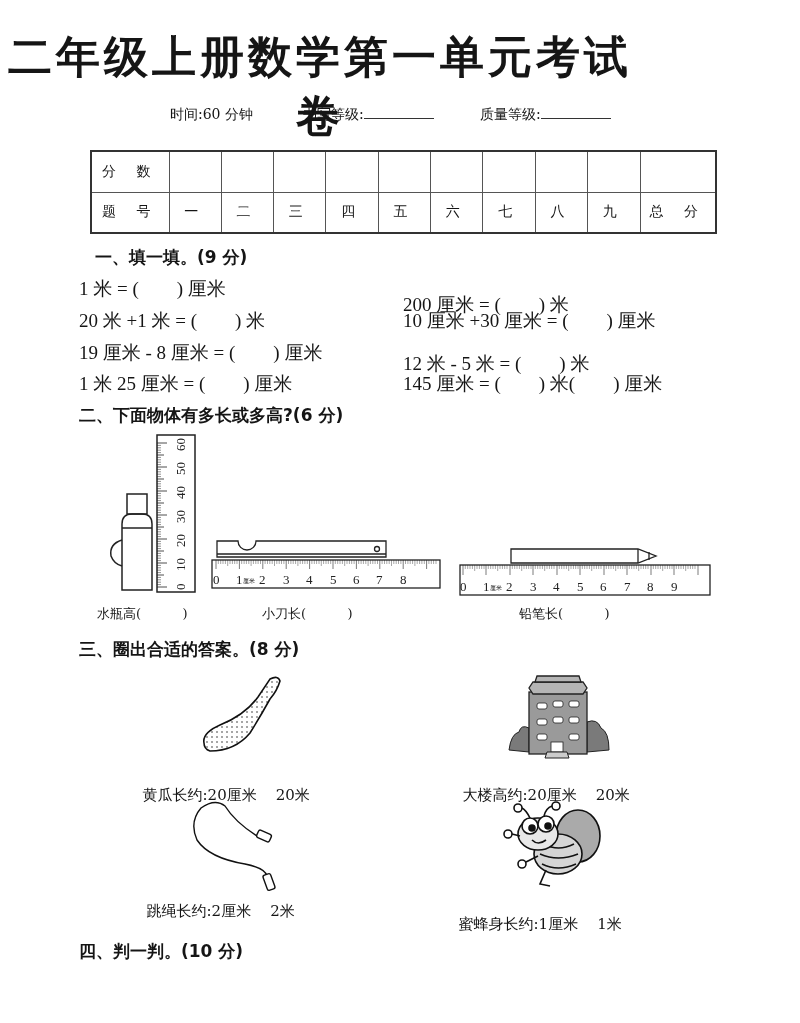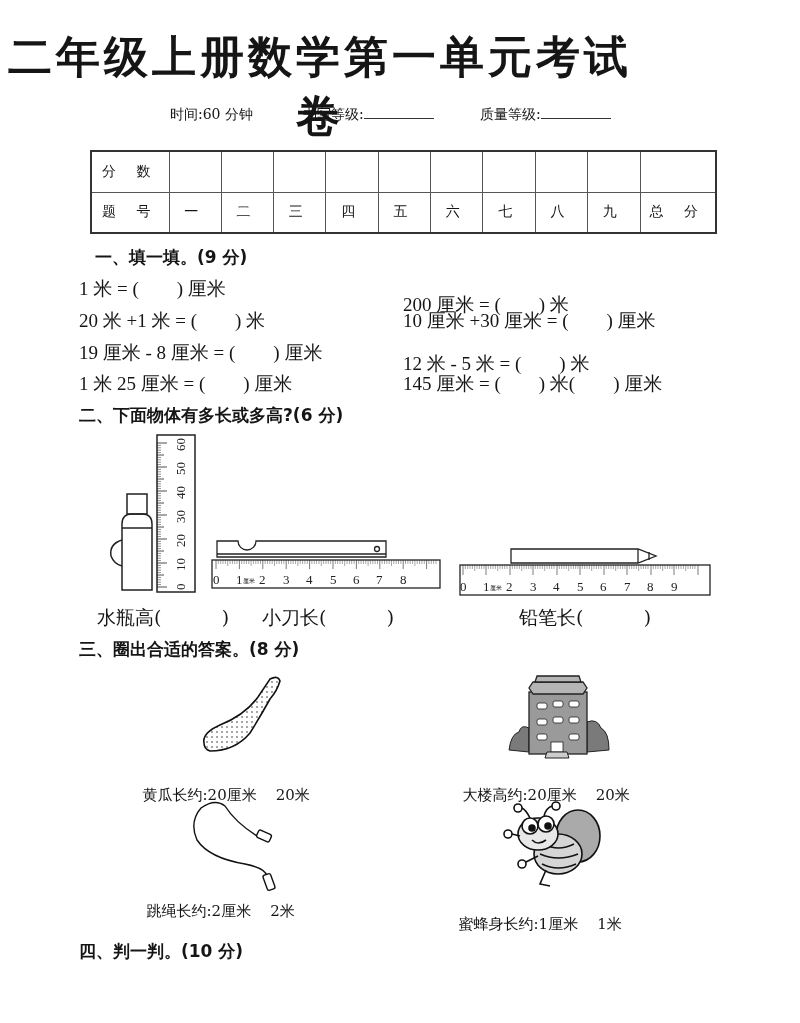--- a/index.html
+++ b/index.html
@@ -7,21 +7,21 @@
   body { position: relative; font-family: "DejaVu Serif", "Liberation Serif", serif; color: #151515; }
   .abs { position: absolute; }
   .title { left: 0; top: 28px; width: 640px; text-align: center; font-size: 44px; font-weight: bold; letter-spacing: 4px; font-family: "DejaVu Serif", serif; }
   .meta { top: 106px; font-size: 14px; }
   .meta .line { display: inline-block; width: 70px; border-bottom: 1px solid #333; height: 12px; vertical-align: baseline; }
   table.score { position: absolute; left: 90px; top: 150px; width: 627px; border-collapse: collapse; border: 2px solid #333; }
   table.score td { border: 1px solid #555; height: 41px; text-align: center; font-size: 14px; letter-spacing: 8px; }
   table.score td:first-child { width: 78px; }
   .sec { font-family: "DejaVu Sans", sans-serif; font-weight: bold; font-size: 17px; }
   .q { font-size: 19px; font-family: "Liberation Serif", "DejaVu Serif", serif; white-space: pre; }
-  .cap { font-size: 19px; font-family: "DejaVu Serif", serif; white-space: pre; }
+  .cap { font-size: 13px; font-family: "DejaVu Serif", serif; white-space: pre; }
   .small { font-size: 15px; white-space: pre; }
   svg text { font-family: "Liberation Serif", serif; }
 </style>
 </head>
 <body>
 
 <div class="abs title">二年级上册数学第一单元考试卷</div>
 
 <div class="abs meta" style="left:170px;">时间:60 分钟</div>
 <div class="abs meta" style="left:303px;">

